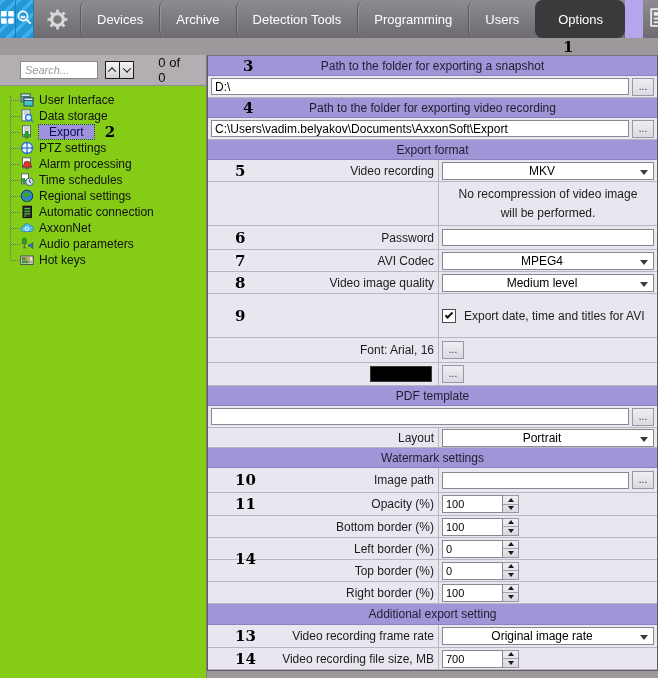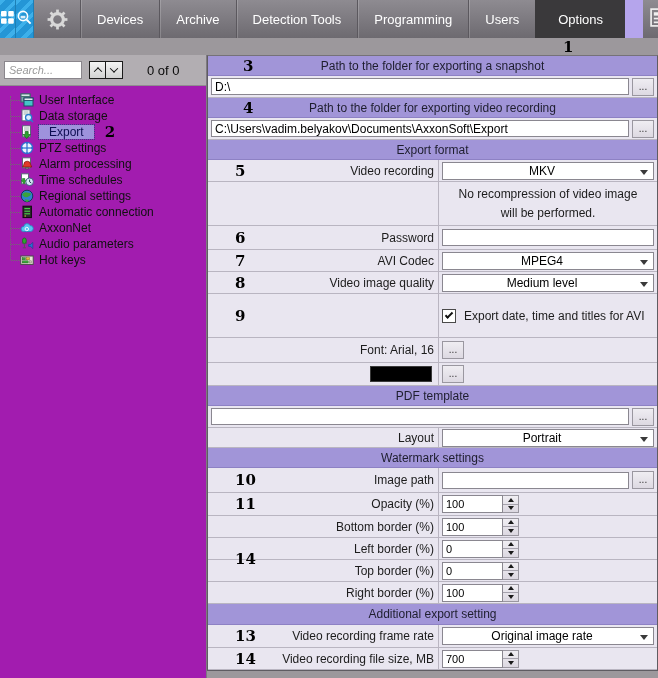--- a/index.html
+++ b/index.html
@@ -7,49 +7,49 @@
   .screen { width:658px; height:678px; background:#9c989c; font-family:"Liberation Sans","DejaVu Sans",sans-serif; font-size:12px; overflow:hidden; position:relative; }
 
   
   .topbar { height:38px; display:flex; align-items:stretch; background:linear-gradient(#8e8b91,#6d6a70); }
   .blue-btn { width:29px; display:flex; align-items:center; justify-content:center;
     background:repeating-linear-gradient(135deg, #3db0ea 0 4px, #2496d6 4px 10px); border-right:1px solid #1d7fb5; cursor:pointer; }
   .purple-strip-left { width:31px; background:linear-gradient(90deg,#8672c8 0 45%, #b3a5e2 45% 100%); }
   .tabbar { flex:1; display:flex; align-items:stretch; }
   .gear-wrap { width:46px; display:flex; align-items:center; justify-content:center; }
   .tab { display:flex; align-items:center; padding:0 16px; color:#fff; font-size:13px; cursor:pointer;
-    border-left:1px solid #5b585e; box-shadow:inset 1px 0 0 rgba(255,255,255,0.18); white-space:nowrap; }
+    border-left:1px solid #5b585e; box-shadow:inset 1px 0 0 rgba(255,255,255,0.18); white-space:nowrap;border-radius:8px; }
   .tab.active { background:#3a393b; border-left-color:#3a393b; box-shadow:none; padding:0 22px; }
   .tab-fill { flex:1; }
   .purple-strip-right { width:18px; background:#b5a5ec; }
   .corner-icon { width:32px; display:flex; align-items:center; justify-content:center; cursor:pointer; }
 
   
   .band { height:17px; position:relative; }
   .ann { font-weight:bold; font-size:15px; color:#000; font-family:"DejaVu Serif","Liberation Serif",serif; }
   .band .ann { position:absolute; left:563px; top:0px; }
 
   
   .content { display:flex; height:623px; }
 
   
   .sidebar { width:207px; background:#b2aeb2; display:flex; flex-direction:column; border-right:1px solid #7e7a80; }
-  .searchrow { height:30px; display:flex; align-items:center; padding:0 4px; }
+  .searchrow { height:30px; display:flex; align-items:center; padding:0 20px; }
   .search-input { width:78px; height:18px; border:1px solid #8a868c; background:#fff; padding:0 4px; font-size:11px; font-family:inherit; }
   .search-input::placeholder { font-style:italic; color:#9a9a9a; }
   .navbtn { width:17px; height:18px; background:linear-gradient(#f4f4f4,#d2d2d2); border:1px solid #1b1b1b;
     display:flex; align-items:center; justify-content:center; cursor:pointer; }
   .navbtn:first-of-type { margin-left:7px; }
   .navbtn + .navbtn { border-left:none; }
   .chev { width:6px; height:6px; border-left:1.6px solid #111; border-top:1.6px solid #111; }
   .chev.up { transform:rotate(45deg) translate(1px,1px); }
   .chev.down { transform:rotate(225deg) translate(1px,1px); }
   .counter { margin-left:24px; font-size:13px; color:#0a0a0a; }
 
-  .tree { flex:1; background:#a21caf; border-top:1px solid #908c90; padding:6px 0 0 6px; position:relative; }
+  .tree { flex:1; background:#84cc16; border-top:1px solid #908c90; padding:6px 0 0 6px; position:relative; }
   .tree::before { content:""; position:absolute; left:10px; top:10px; height:164px; border-left:1px dotted #6e6e6e; }
   .titem { height:16px; display:flex; align-items:center; padding-left:14px; position:relative; cursor:pointer; white-space:nowrap; }
   .titem::before { content:""; position:absolute; left:5px; top:8px; width:9px; border-top:1px dotted #6e6e6e; }
   .ticon { width:15px; height:14px; margin-right:4px; flex:none; display:flex; align-items:center; }
   .tlabel { color:#101010; }
   .tlabel.sel { background:#9e92dc; outline:1px dotted #3c3c86; color:#0d0d52; padding:0 10px; }
   .tree .ann { margin-left:11px; }
 
   
   .main { flex:1; }

